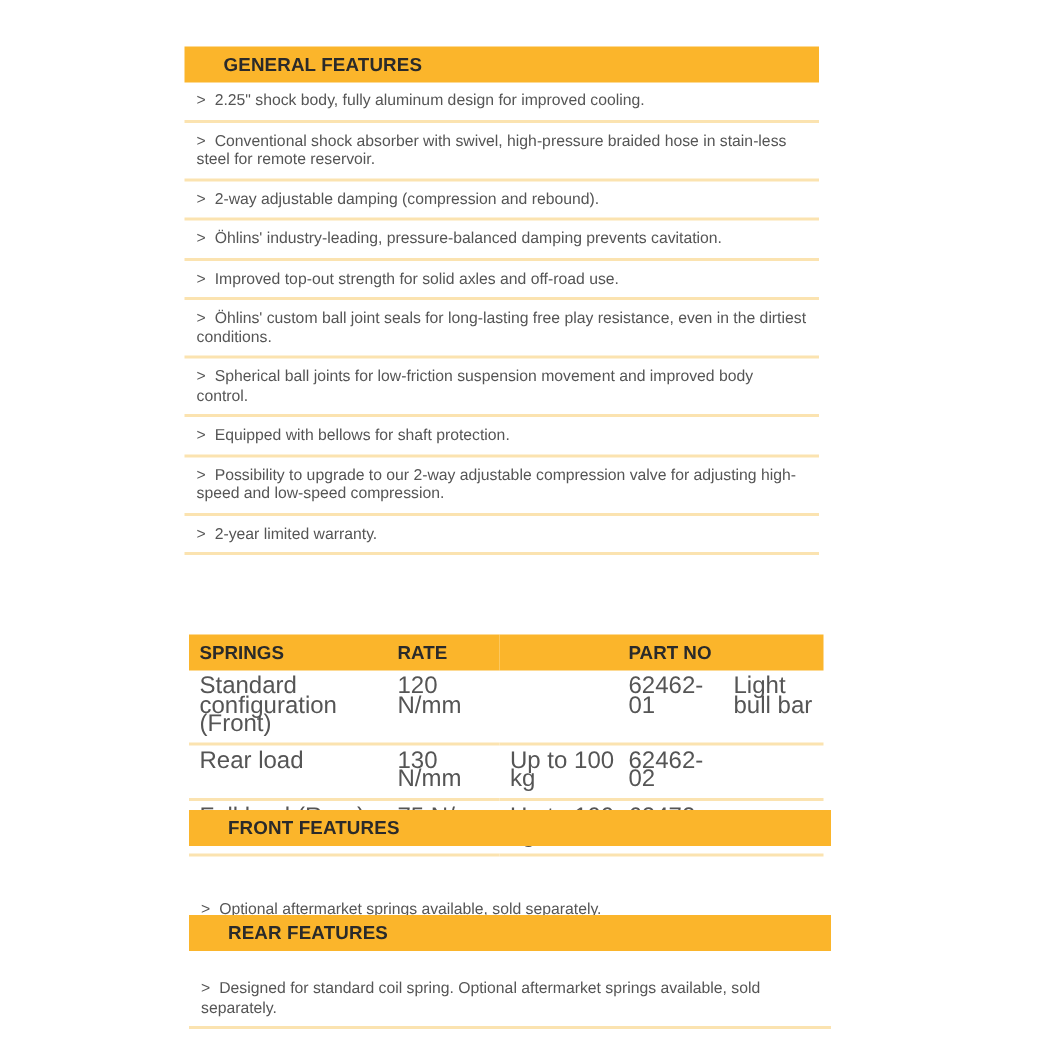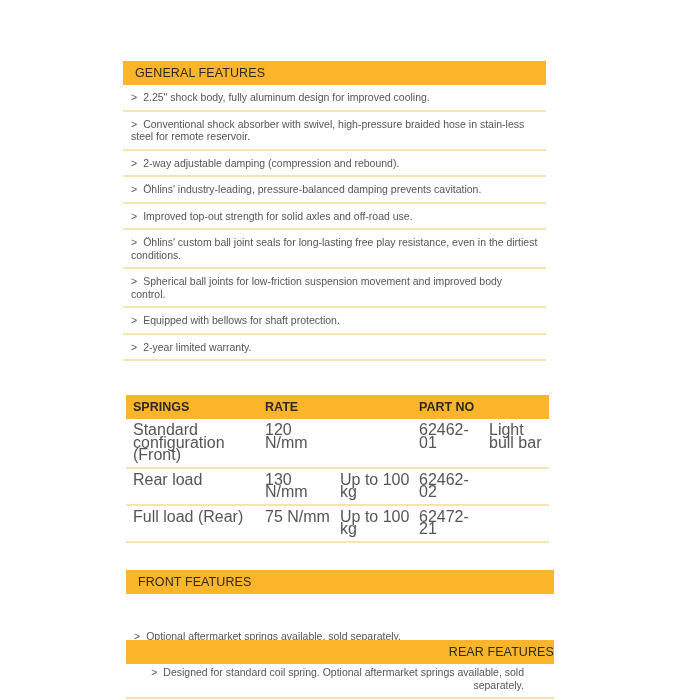--- a/index.html
+++ b/index.html
@@ -1,38 +1,39 @@
 <!DOCTYPE html>
 <html><head>
   <meta charset="utf-8">
   <style>
     html, body { margin:0; padding:0; background:#ffffff; }
     body { width:700px; height:700px; position:relative; font-family:"Liberation Sans", sans-serif; color:#555; overflow:hidden; }
     .section { position:absolute; }
-    .hdr { background:#fbb52b; color:#2a2a2a; font-weight:normal; font-size:12.5px; height:24px; line-height:25px; padding-left:12px; letter-spacing:0.1px;margin-top:30px; }
+    .hdr { background:#fbb52b; color:#2a2a2a; font-weight:bold; font-size:12.5px; height:24px; line-height:25px; padding-left:26px; letter-spacing:0.1px; }
     .row { font-size:10.5px; line-height:12.5px; border-bottom:2px solid #fbe3b0; padding:6px 8px 6px 8px; color:#555; }
     .row .gt { margin-right:6px; }
-    table { border-collapse:collapse; width:100%; }
+    table { border-collapse:collapse; width:100%;margin-top:28px; }
     th { background:#fbb52b; color:#2a2a2a; font-weight:bold; font-size:12.5px; text-align:left; height:24px; padding:0 0 0 7px; }
     td { font-size:16px; line-height:12.5px; color:#555; border-bottom:2px solid #fbe3b0; padding:5px 0 5px 7px; vertical-align:top; }
   </style>
 </head>
 <body>
 
 <div class="section" style="left:123px; top:31px; width:423px;">
   <div class="hdr">GENERAL FEATURES</div>
   <div>
     <div class="row"><span class="gt">&gt;</span><span>2.25" shock body, fully aluminum design for improved cooling.</span></div>
     <div class="row"><span class="gt">&gt;</span><span>Conventional shock absorber with swivel, high-pressure braided hose in stain-less steel for remote reservoir.</span></div>
     <div class="row"><span class="gt">&gt;</span><span>2-way adjustable damping (compression and rebound).</span></div>
     <div class="row"><span class="gt">&gt;</span><span>Öhlins' industry-leading, pressure-balanced damping prevents cavitation.</span></div>
     <div class="row"><span class="gt">&gt;</span><span>Improved top-out strength for solid axles and off-road use.</span></div>
     <div class="row"><span class="gt">&gt;</span><span>Öhlins' custom ball joint seals for long-lasting free play resistance, even in the dirtiest conditions.</span></div>
     <div class="row"><span class="gt">&gt;</span><span>Spherical ball joints for low-friction suspension movement and improved body control.</span></div>
     <div class="row"><span class="gt">&gt;</span><span>Equipped with bellows for shaft protection.</span></div>
+    <div class="row"><span class="gt">&gt;</span><span>Possibility to upgrade to our 2-way adjustable compression valve for adjusting high-speed and low-speed compression.</span></div>
     <div class="row"><span class="gt">&gt;</span><span>2-year limited warranty.</span></div>
   </div>
 </div>
 
 <div class="section" style="left:126px; top:395px; width:423px;">
   <table>
     <thead>
       <tr>
         <th style="width:125px">SPRINGS</th>
         <th style="width:68px">RATE</th>
@@ -65,16 +66,16 @@
       </tr>
     </tbody>
   </table>
 </div>
 
 <div class="section" style="left:126px; top:540px; width:428px;">
   <div class="hdr">FRONT FEATURES</div>
   <div class="row" style="padding-top:4px;padding-bottom:4px;margin-top:32px;"><span class="gt">&gt;</span><span>Optional aftermarket springs available, sold separately.</span></div>
 </div>
 
-<div class="section" style="left:126px; top:610px; width:428px;text-align:right;">
+<div class="section" style="left:126px; top:610px; width:428px;">
   <div class="hdr">REAR FEATURES</div>
-  <div class="row" style="padding-top:2px;padding-bottom:6px;padding-right:30px;"><span class="gt">&gt;</span><span>Designed for standard coil spring. Optional aftermarket springs available, sold separately.</span></div>
+  <div class="row" style="padding-top:19px;padding-bottom:6px;padding-right:30px;"><span class="gt">&gt;</span><span>Designed for standard coil spring. Optional aftermarket springs available, sold separately.</span></div>
 </div>
 
 </body></html>

